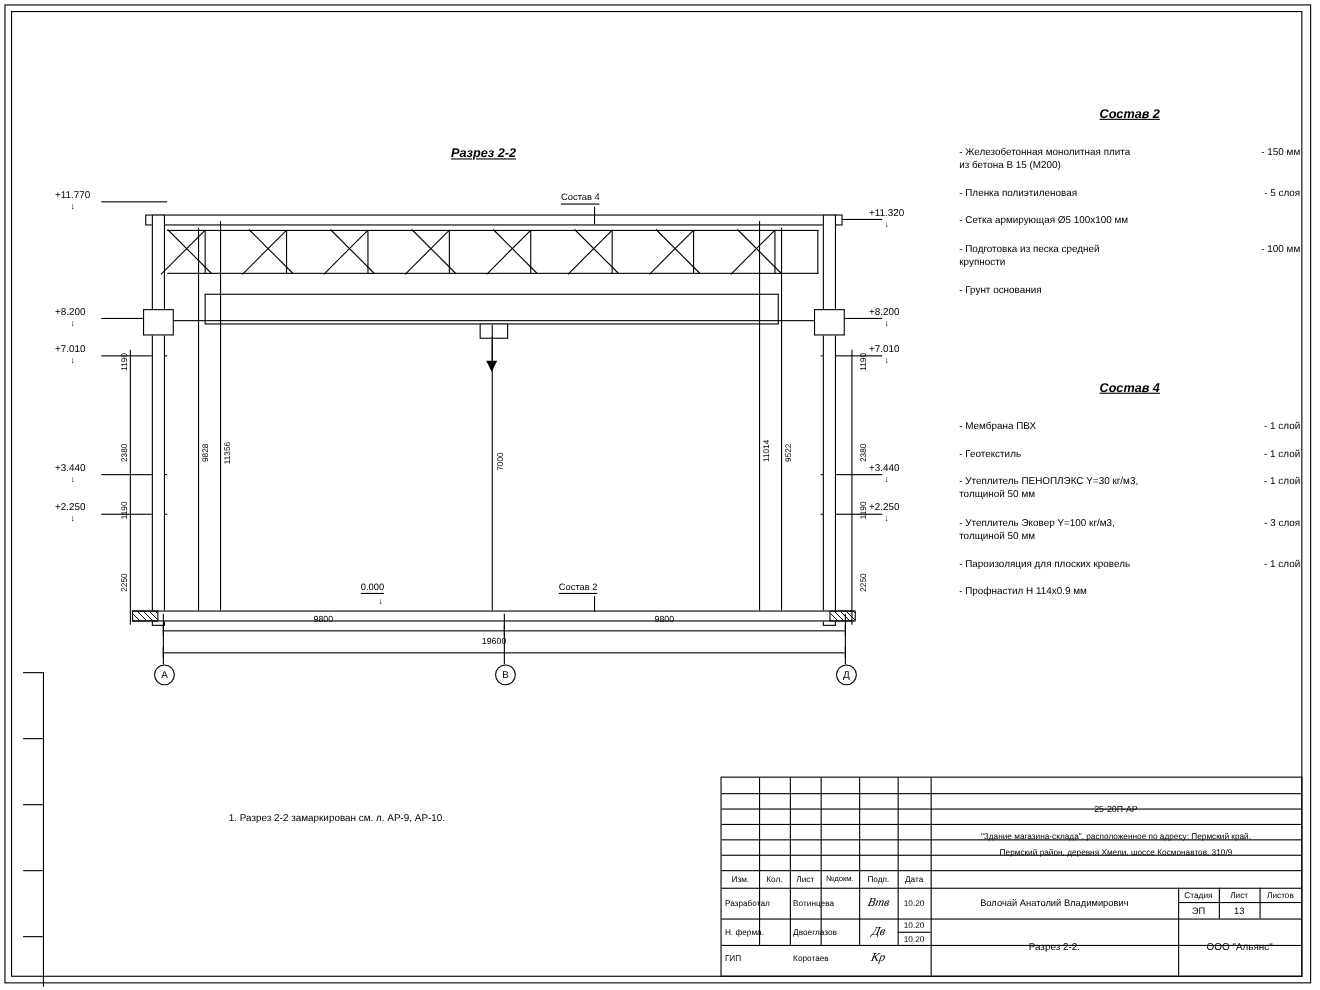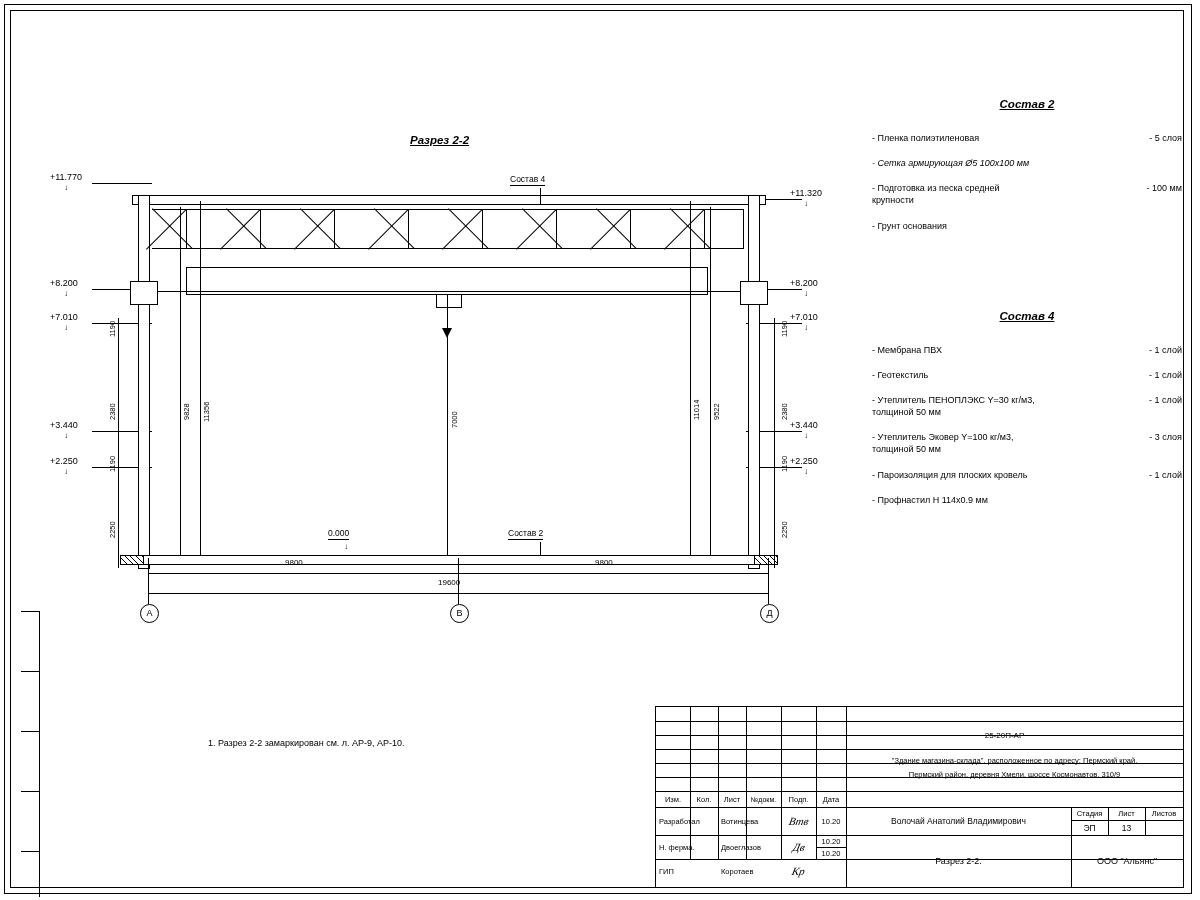--- a/index.html
+++ b/index.html
@@ -252,25 +252,30 @@
     <div class="axis-circ" style="left:100px;top:514px;">А</div>
     <div class="axis-circ" style="left:410px;top:514px;">В</div>
     <div class="axis-circ" style="left:720px;top:514px;">Д</div>
   </div>
 
   <div class="specs">
 
     <div class="spec2">
       <div class="spec-title">Состав 2</div>
       <div class="spec-row">
+        <div class="l" style="white-space:pre-line;">- Железобетонная  монолитная плита
+   из бетона В 15 (М200)</div>
+        <div class="r">- 150 мм</div>
+      </div>
+      <div class="spec-row">
         <div class="l" style="white-space:pre-line;">- Пленка полиэтиленовая</div>
         <div class="r">- 5 слоя</div>
       </div>
       <div class="spec-row">
-        <div class="l" style="white-space:pre-line;font-style:italic;">- Сетка армирующая Ø5 100х100 мм</div>
+        <div class="l" style="white-space:pre-line;">- Сетка армирующая Ø5 100х100 мм</div>
         <div class="r"></div>
       </div>
       <div class="spec-row">
         <div class="l" style="white-space:pre-line;">- Подготовка из песка средней
    крупности</div>
         <div class="r">- 100 мм</div>
       </div>
       <div class="spec-row">
         <div class="l" style="white-space:pre-line;">- Грунт основания</div>
         <div class="r"></div>
@@ -326,21 +331,21 @@
     <div class="v" style="left:34px;top:0;height:152px;"></div>
     <div class="v" style="left:62px;top:0;height:152px;"></div>
     <div class="v" style="left:90px;top:0;height:152px;"></div>
     <div class="v" style="left:125px;top:0;height:152px;"></div>
     <div class="v" style="left:160px;top:0;height:152px;"></div>
     <div class="v" style="left:190px;top:0;height:180px;"></div>
     <div class="v" style="left:415px;top:100px;height:80px;"></div>
     <div class="v" style="left:452px;top:100px;height:28px;"></div>
     <div class="v" style="left:489px;top:100px;height:28px;"></div>
 
-    <div class="cell" style="left:180px;top:14px;width:337px;height:28px;">25-20П-АР</div>
+    <div class="cell" style="left:190px;top:14px;width:337px;height:28px;">25-20П-АР</div>
 
     <div class="cell" style="left:190px;top:46px;width:337px;height:14px;font-size:7.5px;">"Здание магазина-склада", расположенное по адресу: Пермский край,</div>
     <div class="cell" style="left:190px;top:60px;width:337px;height:14px;font-size:7.5px;">Пермский район, деревня Хмели, шоссе Космонавтов, 310/9</div>
 
     <div class="cell" style="left:0;top:84px;width:34px;height:16px;font-size:7.5px;">Изм.</div>
     <div class="cell" style="left:34px;top:84px;width:28px;height:16px;font-size:7.5px;">Кол.</div>
     <div class="cell" style="left:62px;top:84px;width:28px;height:16px;font-size:7.5px;">Лист</div>
     <div class="cell" style="left:90px;top:84px;width:35px;height:16px;font-size:7px;">№докм.</div>
     <div class="cell" style="left:125px;top:84px;width:35px;height:16px;font-size:7.5px;">Подп.</div>
     <div class="cell" style="left:160px;top:84px;width:30px;height:16px;font-size:7.5px;">Дата</div>

